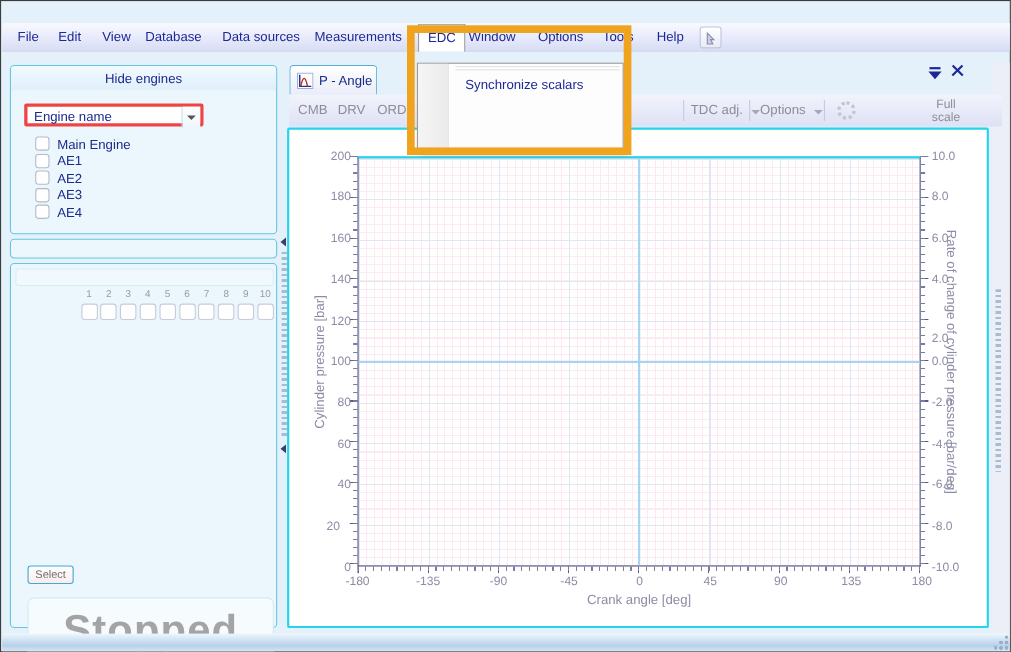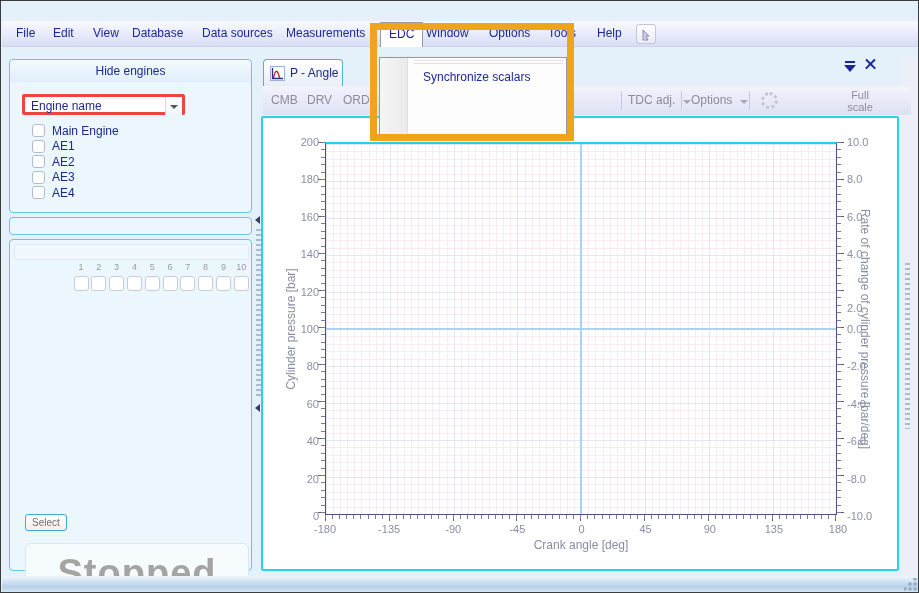--- a/index.html
+++ b/index.html
@@ -304,21 +304,21 @@
       <div class="tick-label" style="left: 575px; top: 405px; transform: translateX(-50%);">180</div>
       <div class="tick-label" style="left: 24px; top: 18px; width: 32px; text-align: right;">200</div>
       <div class="tick-label" style="left: 24px; top: 55.4px; width: 32px; text-align: right;">180</div>
       <div class="tick-label" style="left: 24px; top: 92.8px; width: 32px; text-align: right;">160</div>
       <div class="tick-label" style="left: 24px; top: 130.2px; width: 32px; text-align: right;">140</div>
       <div class="tick-label" style="left: 24px; top: 167.6px; width: 32px; text-align: right;">120</div>
       <div class="tick-label" style="left: 24px; top: 205px; width: 32px; text-align: right;">100</div>
       <div class="tick-label" style="left: 24px; top: 242.4px; width: 32px; text-align: right;">80</div>
       <div class="tick-label" style="left: 24px; top: 279.8px; width: 32px; text-align: right;">60</div>
       <div class="tick-label" style="left: 24px; top: 317.2px; width: 32px; text-align: right;">40</div>
-      <div class="tick-label" style="left: 24px; top: 354.6px; width: 32px; text-align: right;">20</div>
+      <div class="tick-label" style="left: 24px; top: 354.6px; width: 32px; text-align: center;">20</div>
       <div class="tick-label" style="left: 24px; top: 392px; width: 32px; text-align: right;">0</div>
       <div class="tick-label" style="left: 584px; top: 18px;">10.0</div>
       <div class="tick-label" style="left: 584px; top: 55.4px;">8.0</div>
       <div class="tick-label" style="left: 584px; top: 92.8px;">6.0</div>
       <div class="tick-label" style="left: 584px; top: 130.2px;">4.0</div>
       <div class="tick-label" style="left: 584px; top: 167.6px; margin-top: 16px;">2.0</div>
       <div class="tick-label" style="left: 584px; top: 205px;">0.0</div>
       <div class="tick-label" style="left: 584px; top: 242.4px;">-2.0</div>
       <div class="tick-label" style="left: 584px; top: 279.8px;">-4.0</div>
       <div class="tick-label" style="left: 584px; top: 317.2px;">-6.0</div>

